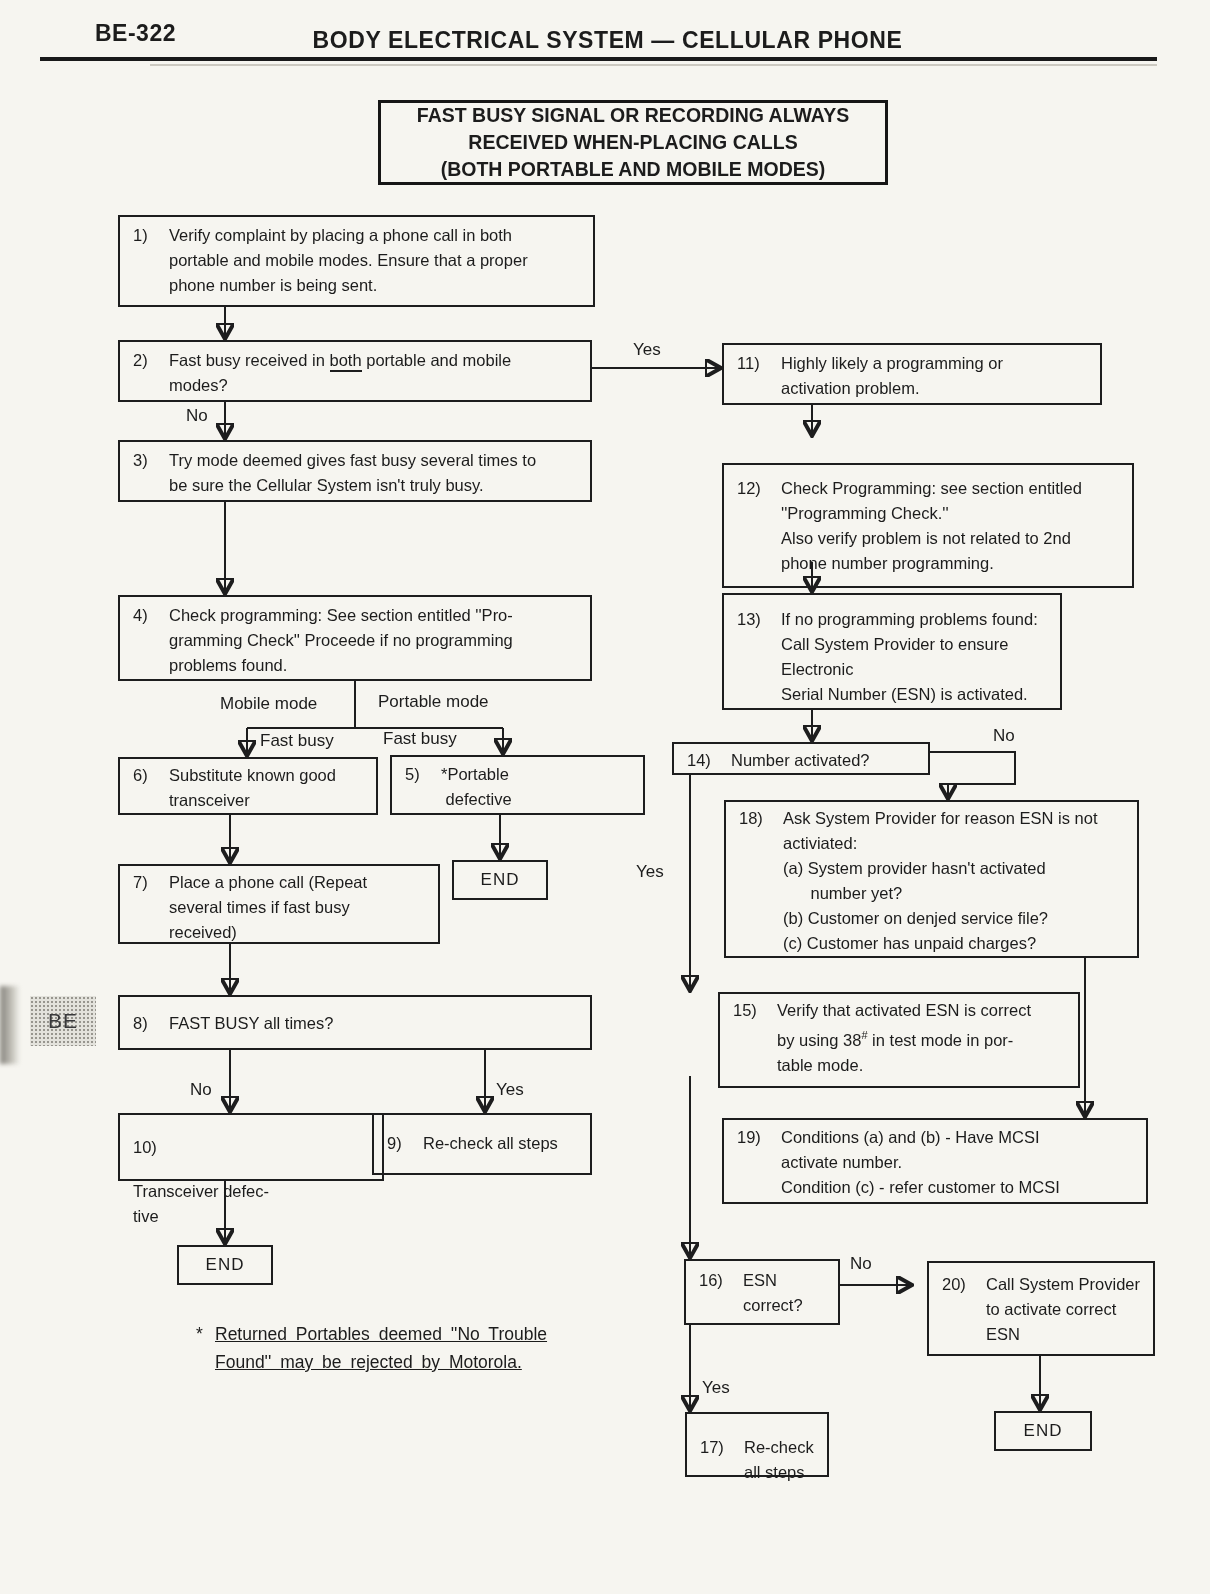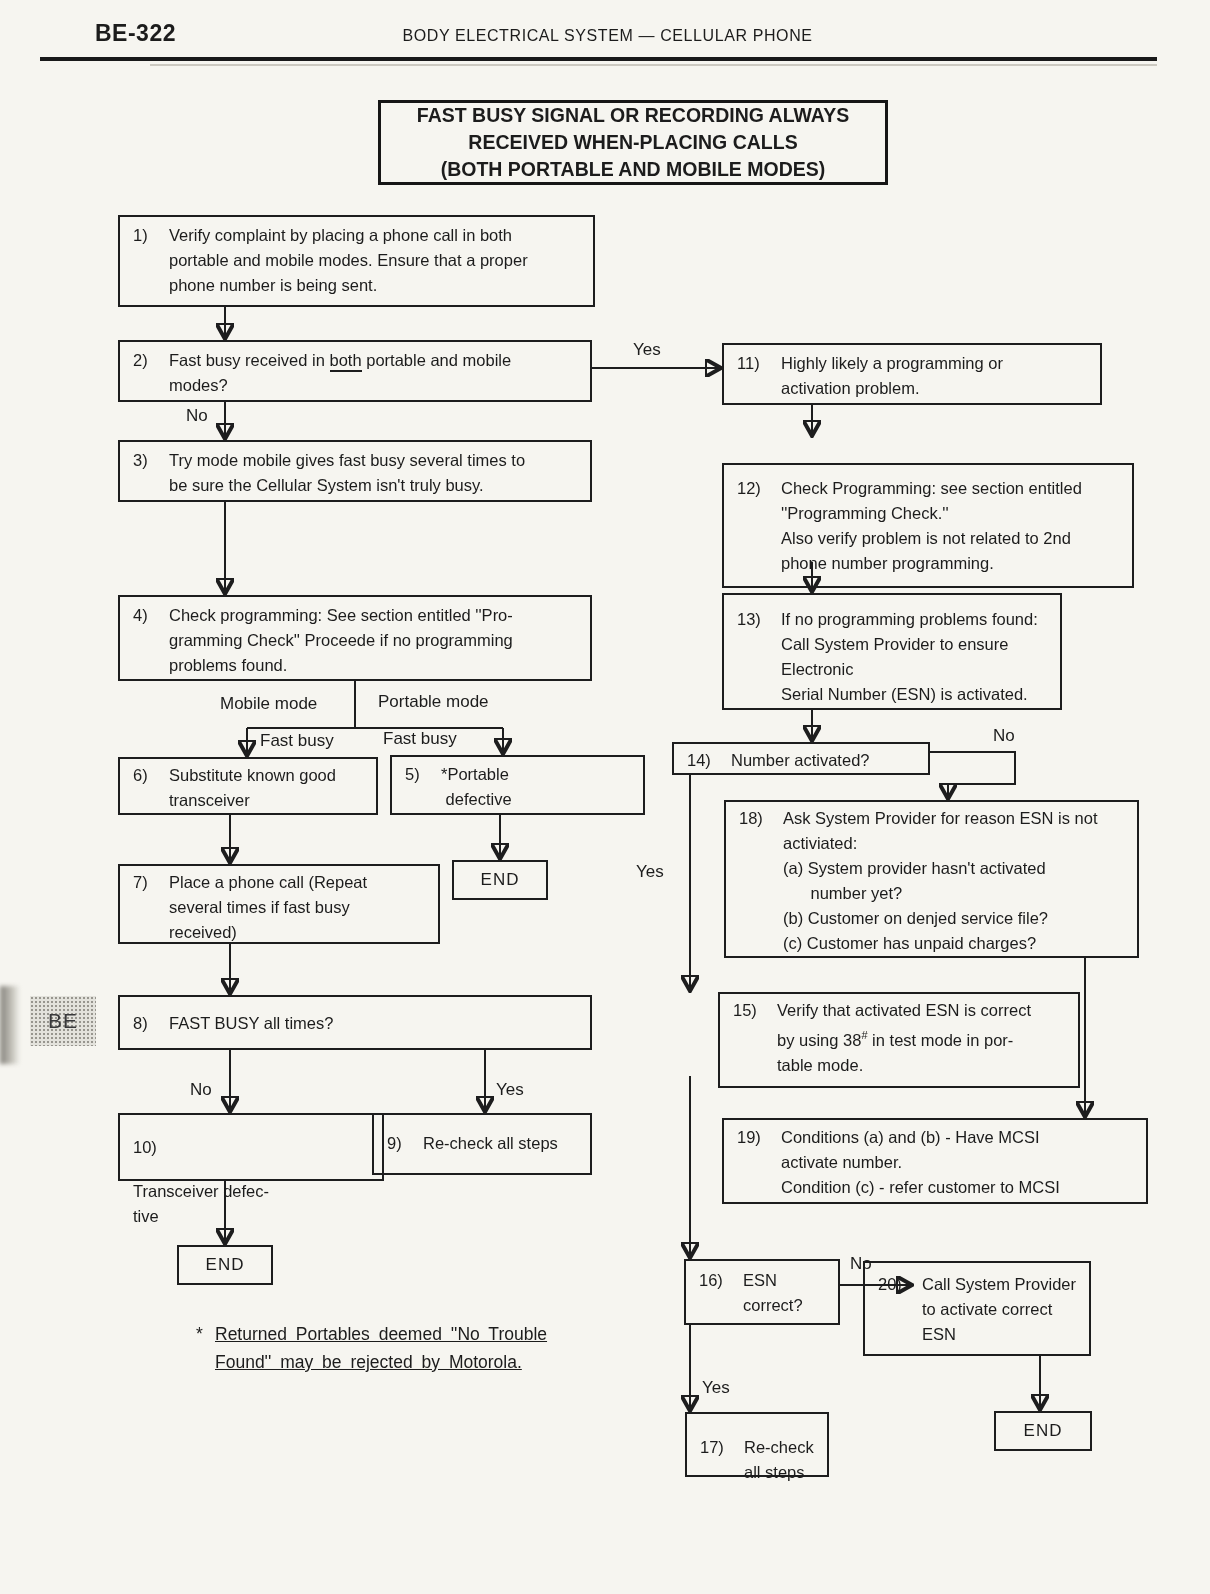--- a/index.html
+++ b/index.html
@@ -4,21 +4,21 @@
 <style>
   html,body{margin:0;padding:0;background:#dddbd5;}
   .page{
     position:relative;width:1210px;height:1594px;margin:0 auto;
     background:#f6f5f0;color:#1c1c1c;
     font-family:"Liberation Sans", sans-serif;
     overflow:hidden;
   }
   
   .hdr-code{position:absolute;left:95px;top:20px;font-size:23px;font-weight:bold;letter-spacing:.5px;}
-  .hdr-title{position:absolute;left:50px;top:27px;width:1115px;text-align:center;font-size:16px;font-weight:normal;letter-spacing:.6px;}
+  .hdr-title{position:absolute;left:50px;top:27px;width:1115px;text-align:center;font-size:23px;font-weight:bold;letter-spacing:.6px;}
   .hdr-rule{position:absolute;left:40px;top:57px;width:1117px;height:4px;background:#19191a;}
   .hdr-rule2{position:absolute;left:150px;top:64px;width:1007px;height:2px;background:#ccc9c1;}
   
   .title-box{
     position:absolute;left:378px;top:100px;width:510px;height:85px;box-sizing:border-box;
     border:3px solid #161616;display:flex;align-items:center;justify-content:center;
     text-align:center;font-weight:bold;font-size:19.5px;line-height:1.38;white-space:pre-line;
   }
   
   .fc-box{
@@ -114,21 +114,21 @@
   </div>
 
   <div class="fc-box" style="left:118px;top:340px;width:474px;height:62px;">
     <span class="fc-num">2)</span>
     <span class="fc-text"><span>Fast busy received in </span><span class="u">both</span><span> portable and mobile
 modes?</span></span>
   </div>
 
   <div class="fc-box" style="left:118px;top:440px;width:474px;height:62px;">
     <span class="fc-num">3)</span>
-    <span class="fc-text">Try mode mobile gives fast busy several times to
+    <span class="fc-text">Try mode deemed gives fast busy several times to
 be sure the Cellular System isn't truly busy.</span>
   </div>
 
   <div class="fc-box" style="left:118px;top:595px;width:474px;height:86px;">
     <span class="fc-num">4)</span>
     <span class="fc-text">Check programming: See section entitled ''Pro-
 gramming Check'' Proceede if no programming
 problems found.</span>
   </div>
 
@@ -220,21 +220,21 @@
 activate number.
 Condition (c) - refer customer to MCSI</span>
   </div>
 
   <div class="fc-box num2" style="left:684px;top:1259px;width:156px;height:66px;padding-top:7px;">
     <span class="fc-num">16)</span>
     <span class="fc-text">ESN
 correct?</span>
   </div>
 
-  <div class="fc-box num2" style="left:863px;top:1261px;width:228px;height:95px;padding-top:9px;">
+  <div class="fc-box num2" style="left:927px;top:1261px;width:228px;height:95px;padding-top:9px;">
     <span class="fc-num">20)</span>
     <span class="fc-text">Call System Provider
 to activate correct
 ESN</span>
   </div>
 
   <div class="fc-box num2" style="left:685px;top:1412px;width:144px;height:65px;padding-top:21px;">
     <span class="fc-num">17)</span>
     <span class="fc-text">Re-check
 all steps</span>

